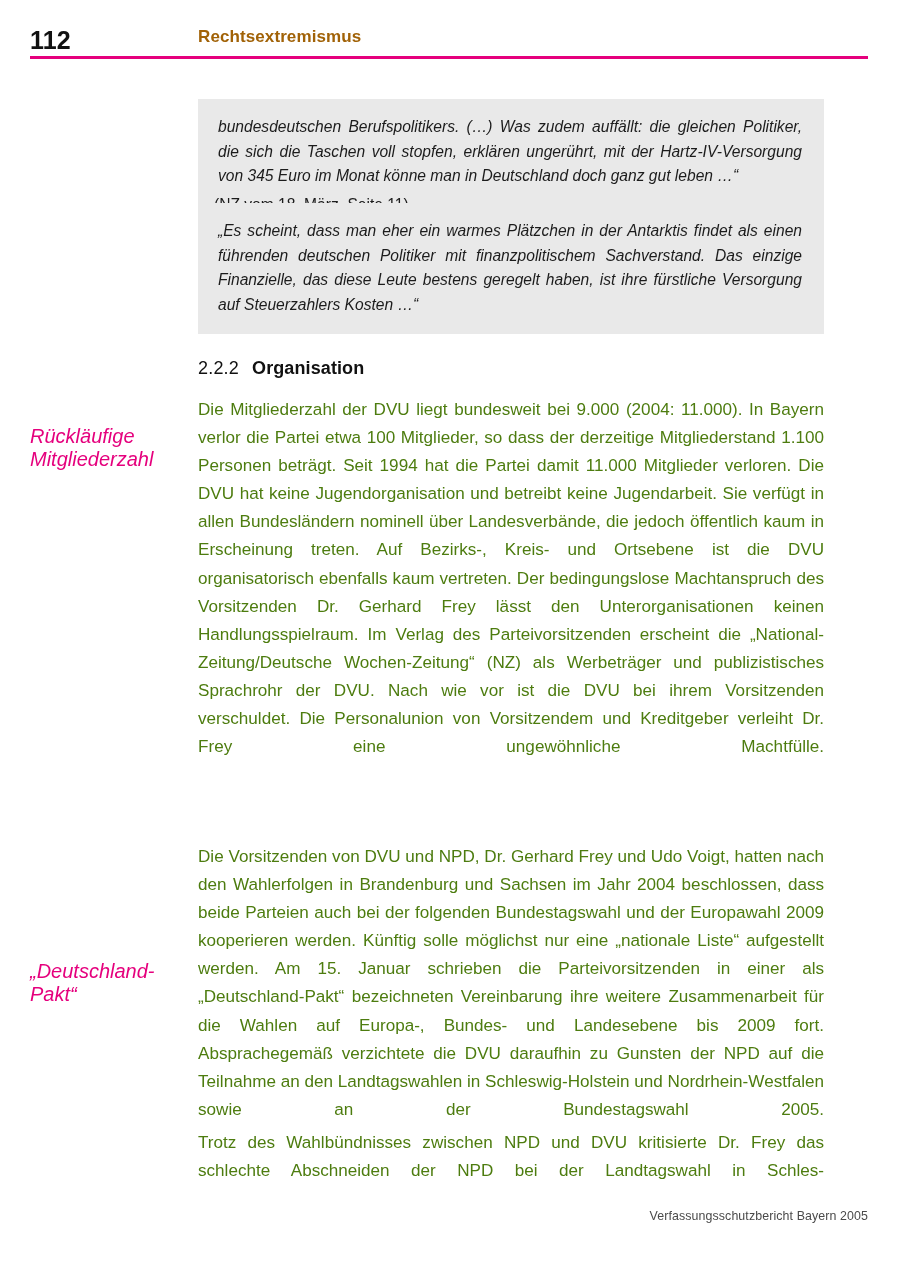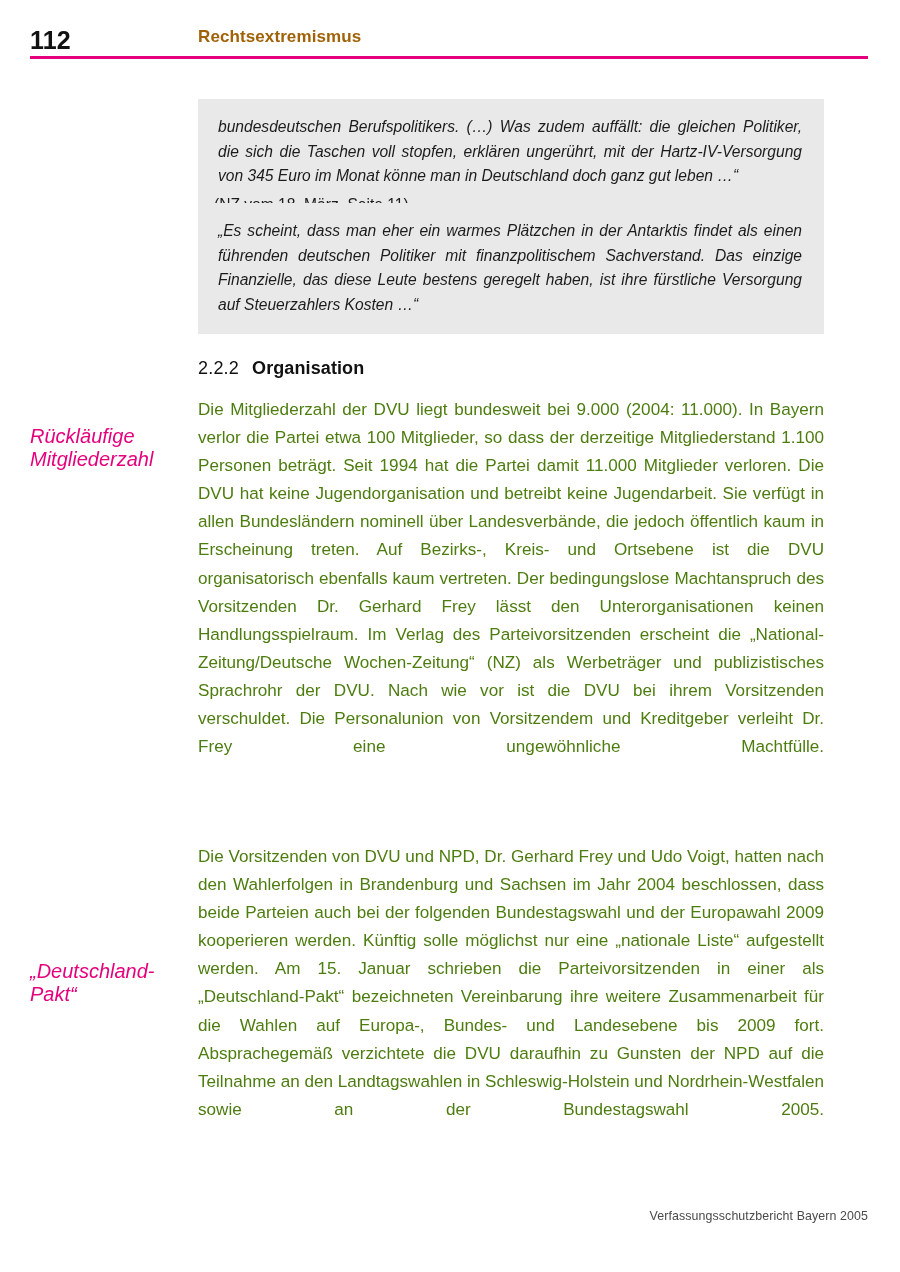--- a/index.html
+++ b/index.html
@@ -189,16 +189,17 @@
 
   <div class="margin-note" id="margin-note-1" style="color: rgb(229, 0, 125);">Rückläufige Mitgliederzahl</div>
 
   <p class="body-para" id="para-organisation">Die Mitgliederzahl der DVU liegt bundesweit bei 9.000 (2004: 11.000). In Bayern verlor die Partei etwa 100 Mitglieder, so dass der derzeitige Mitgliederstand 1.100 Personen beträgt. Seit 1994 hat die Partei damit 11.000 Mitglieder verloren. Die DVU hat keine Jugendorganisation und betreibt keine Jugendarbeit. Sie verfügt in allen Bundesländern nominell über Landesverbände, die jedoch öffentlich kaum in Erscheinung treten. Auf Bezirks-, Kreis- und Ortsebene ist die DVU organisatorisch ebenfalls kaum vertreten. Der bedingungslose Machtanspruch des Vorsitzenden Dr. Gerhard Frey lässt den Unterorganisationen keinen Handlungsspielraum. Im Verlag des Parteivorsitzenden erscheint die „National-Zeitung/Deutsche Wochen-Zeitung“ (NZ) als Werbeträger und publizistisches Sprachrohr der DVU. Nach wie vor ist die DVU bei ihrem Vorsitzenden verschuldet. Die Personalunion von Vorsitzendem und Kreditgeber verleiht Dr. Frey eine ungewöhnliche Machtfülle.</p>
 
 
   <div class="margin-note" id="margin-note-2" style="color: rgb(229, 0, 125);">„Deutschland-Pakt“</div>
 
   <p class="body-para" id="para-wahlbuendnis">Die Vorsitzenden von DVU und NPD, Dr. Gerhard Frey und Udo Voigt, hatten nach den Wahlerfolgen in Brandenburg und Sachsen im Jahr 2004 beschlossen, dass beide Parteien auch bei der folgenden Bundestagswahl und der Europawahl 2009 kooperieren werden. Künftig solle möglichst nur eine „nationale Liste“ aufgestellt werden. Am 15. Januar schrieben die Parteivorsitzenden in einer als „Deutschland-Pakt“ bezeichneten Vereinbarung ihre weitere Zusammenarbeit für die Wahlen auf Europa-, Bundes- und Landesebene bis 2009 fort. Absprachegemäß verzichtete die DVU daraufhin zu Gunsten der NPD auf die Teilnahme an den Landtagswahlen in Schleswig-Holstein und Nordrhein-Westfalen sowie an der Bundestagswahl 2005.</p>
 
+  <p class="body-para" id="para-kritik">Trotz des Wahlbündnisses zwischen NPD und DVU kritisierte Dr. Frey das schlechte Abschneiden der NPD bei der Landtagswahl in Schles-</p>
 
   <div class="footer">Verfassungsschutzbericht Bayern 2005</div>
 
 </div>
 
 </body></html>

